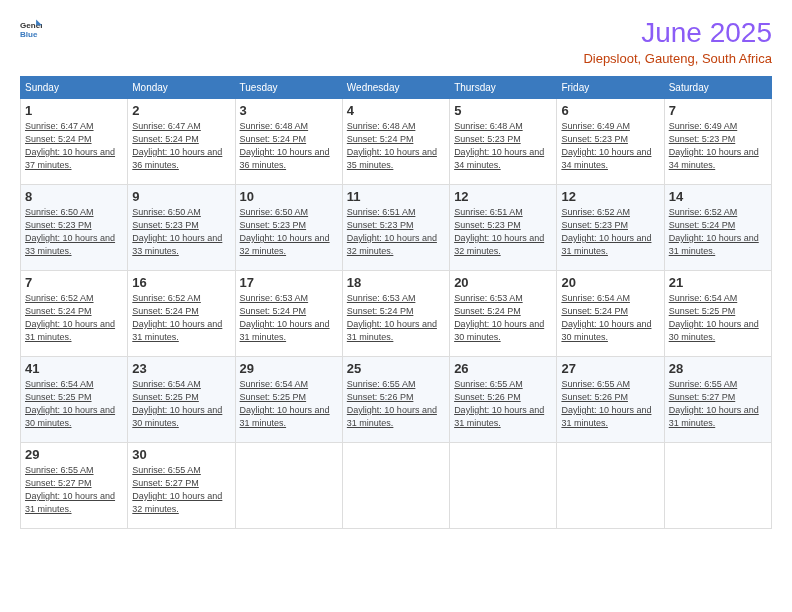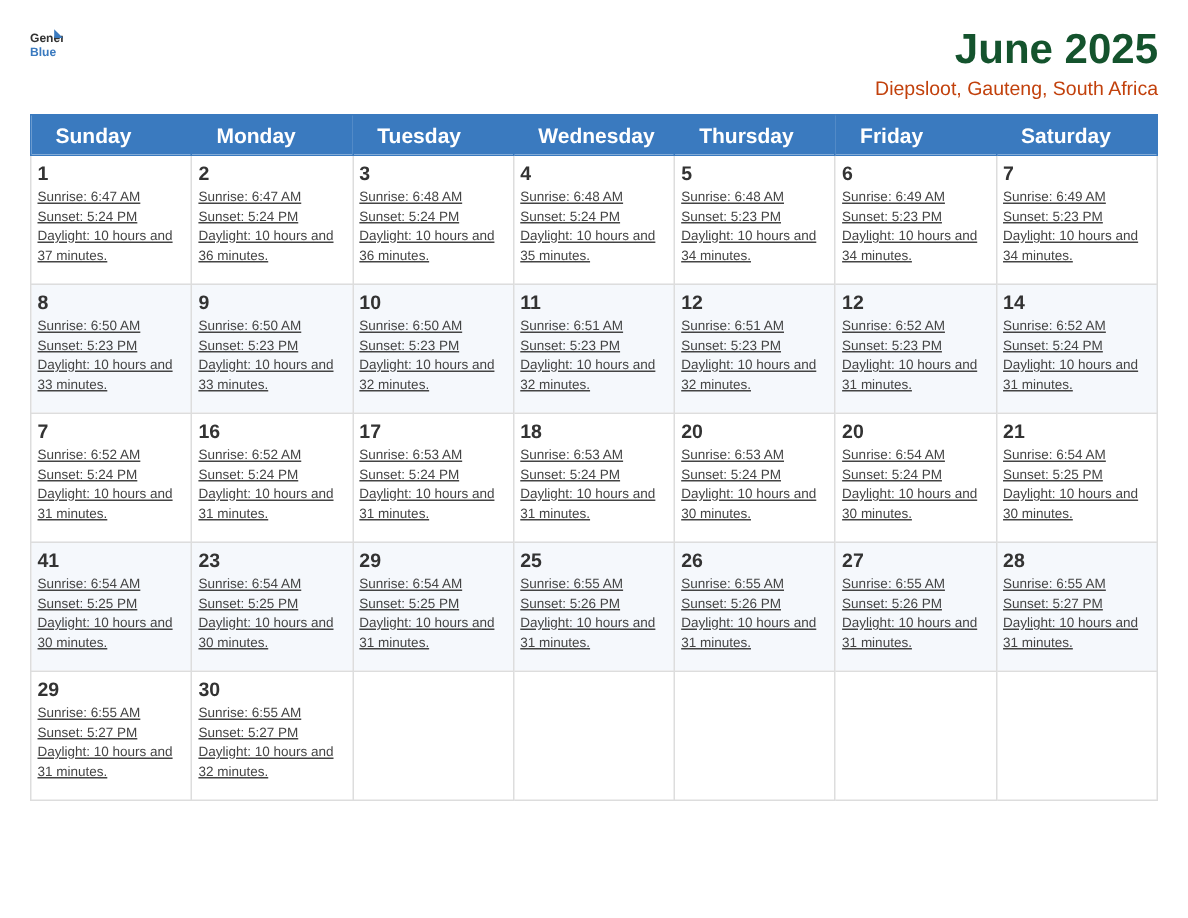--- a/index.html
+++ b/index.html
@@ -29,40 +29,40 @@
     }
     .logo-icon {
       width: 22px;
       height: 22px;
     }
     .title-block {
       text-align: right;
     }
     .main-title {
       font-size: 28px;
-      font-weight: bold;
-      color: #14532d;
+      font-weight: normal;
+      color: #8b5cf6;
       line-height: 1.1;
     }
     .subtitle {
       font-size: 13px;
       color: #c2410c;
       margin-top: 2px;
     }
     table {
       width: 100%;
       border-collapse: collapse;
       table-layout: fixed;
     }
     thead tr th {
       background: #3a7abf;
       color: #fff;
-      font-size: 14px;
-      font-weight: bold;
-      padding: 5px 16px;
+      font-size: 10px;
+      font-weight: normal;
+      padding: 5px 4px;
       text-align: left;
       border: 1px solid #3a7abf;
     }
     tbody tr td {
       vertical-align: top;
       padding: 4px 4px;
       font-size: 9.5px;
       color: #333;
       border: 1px solid #ddd;
       background: #fff;

